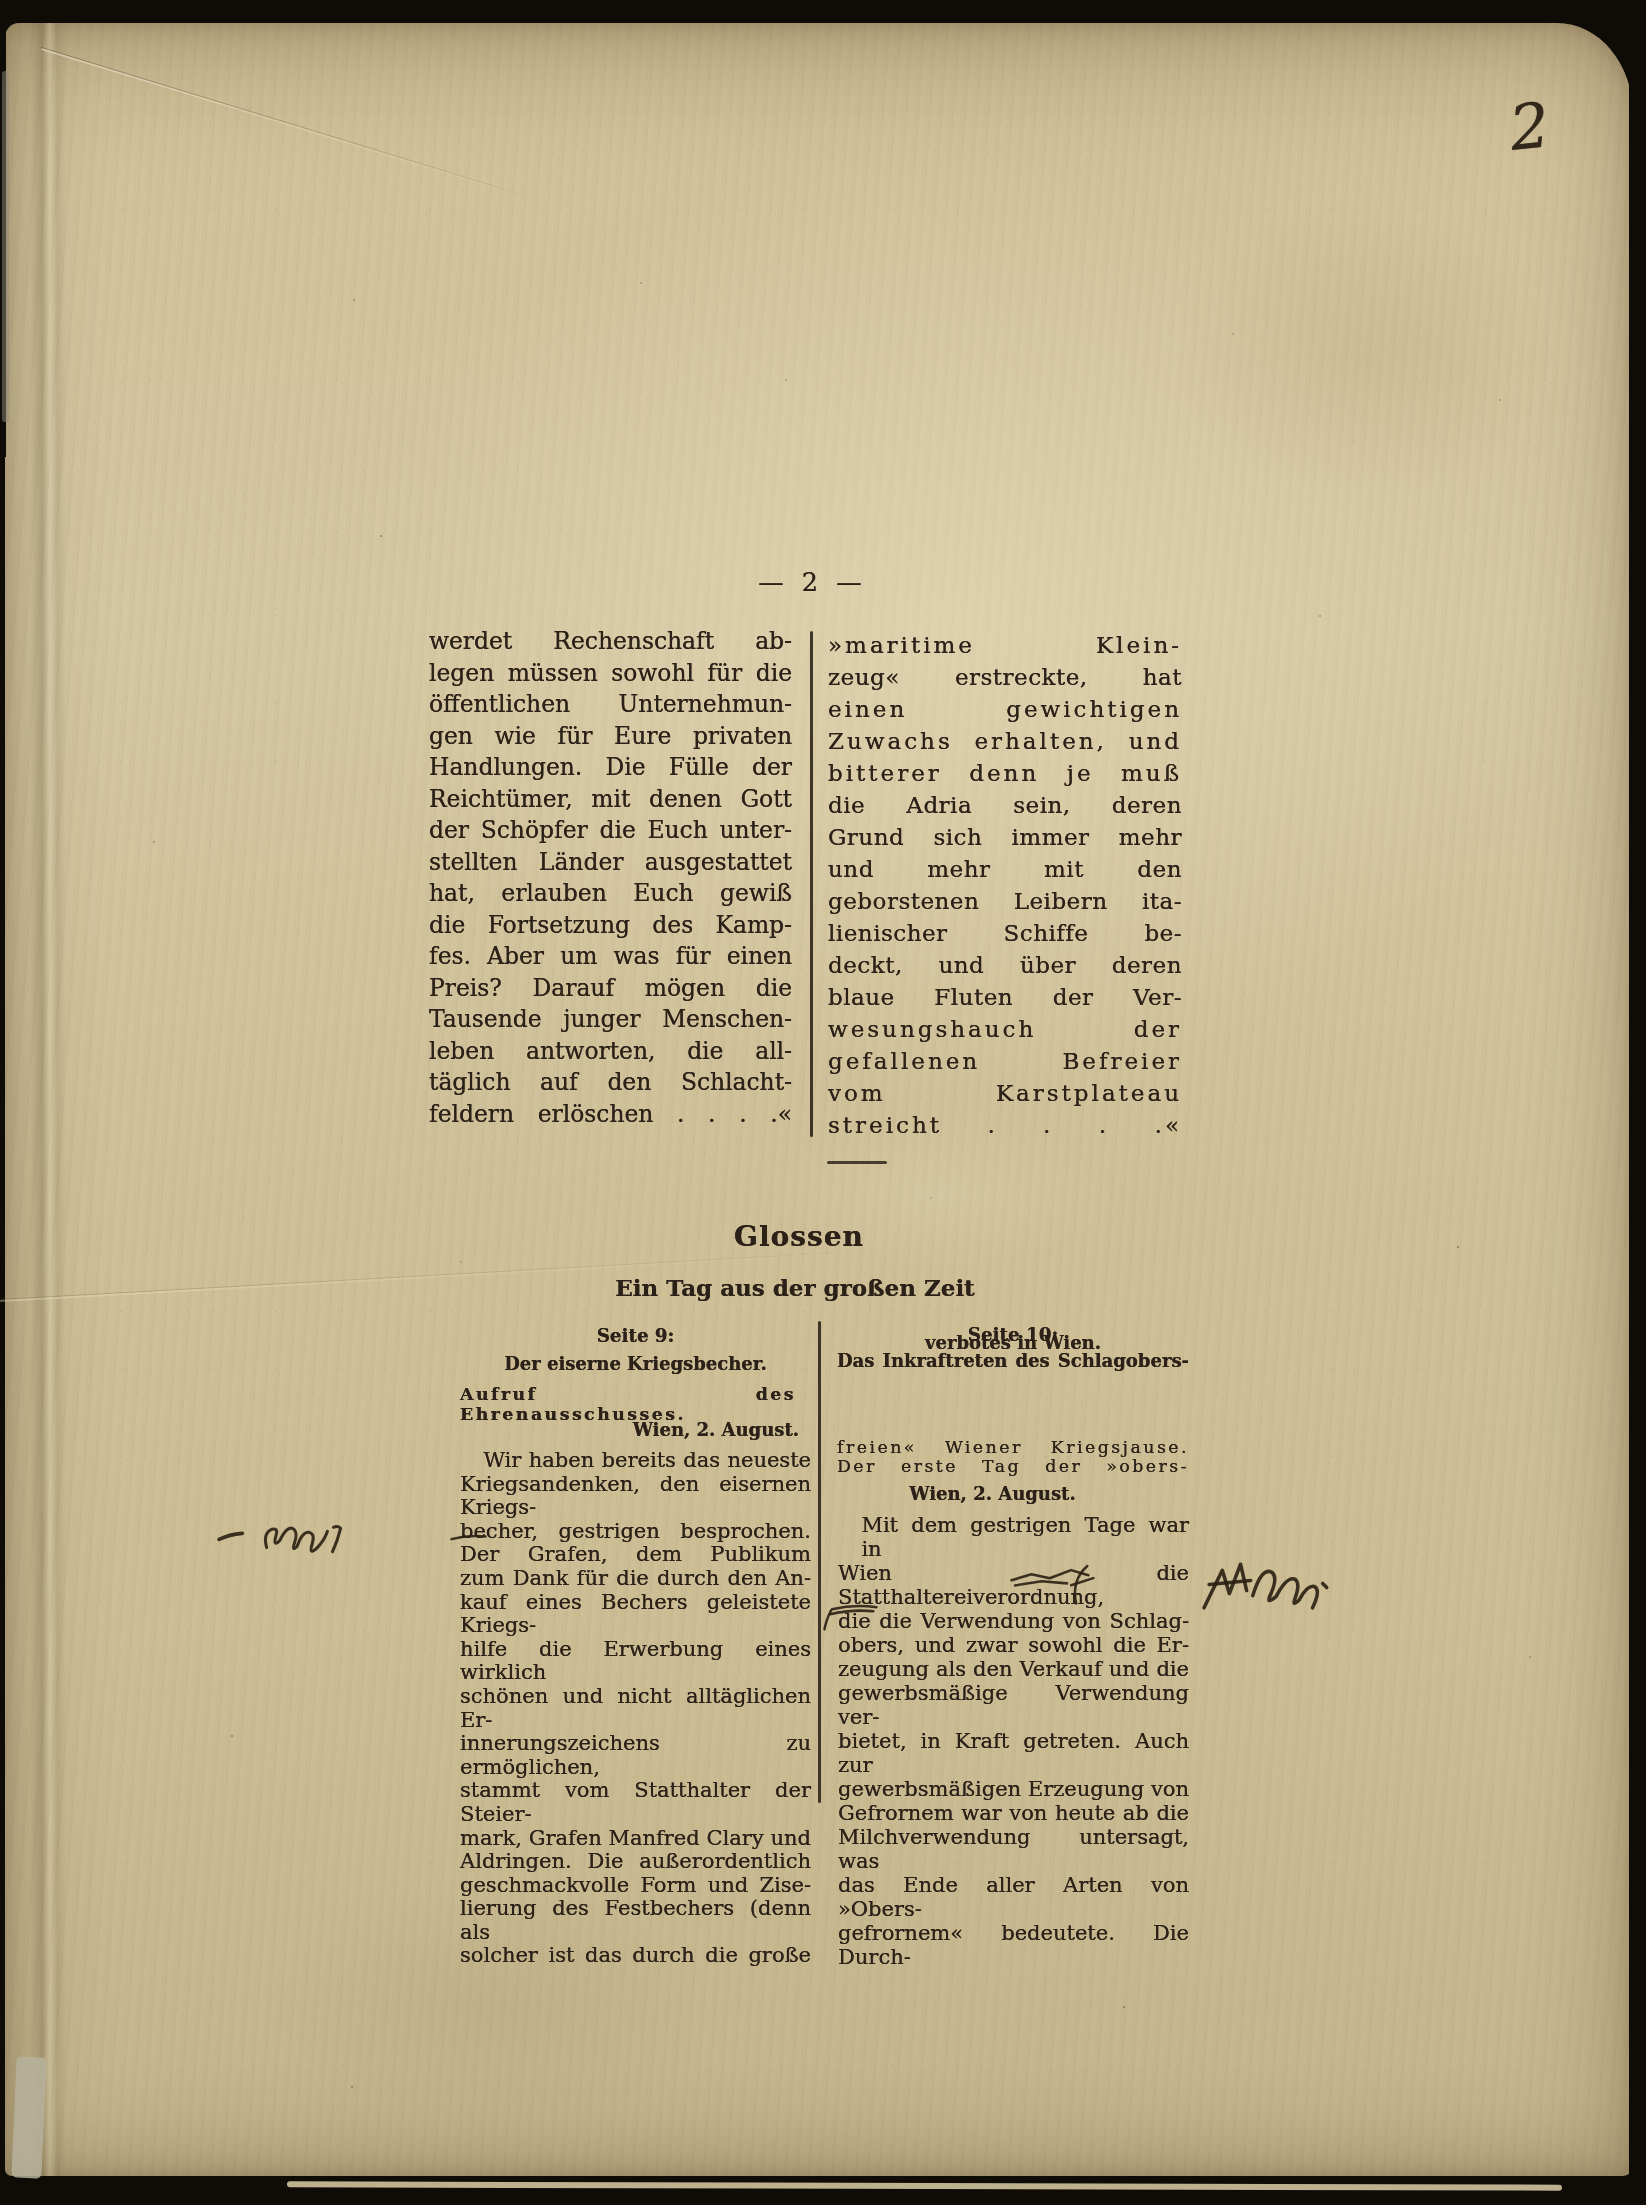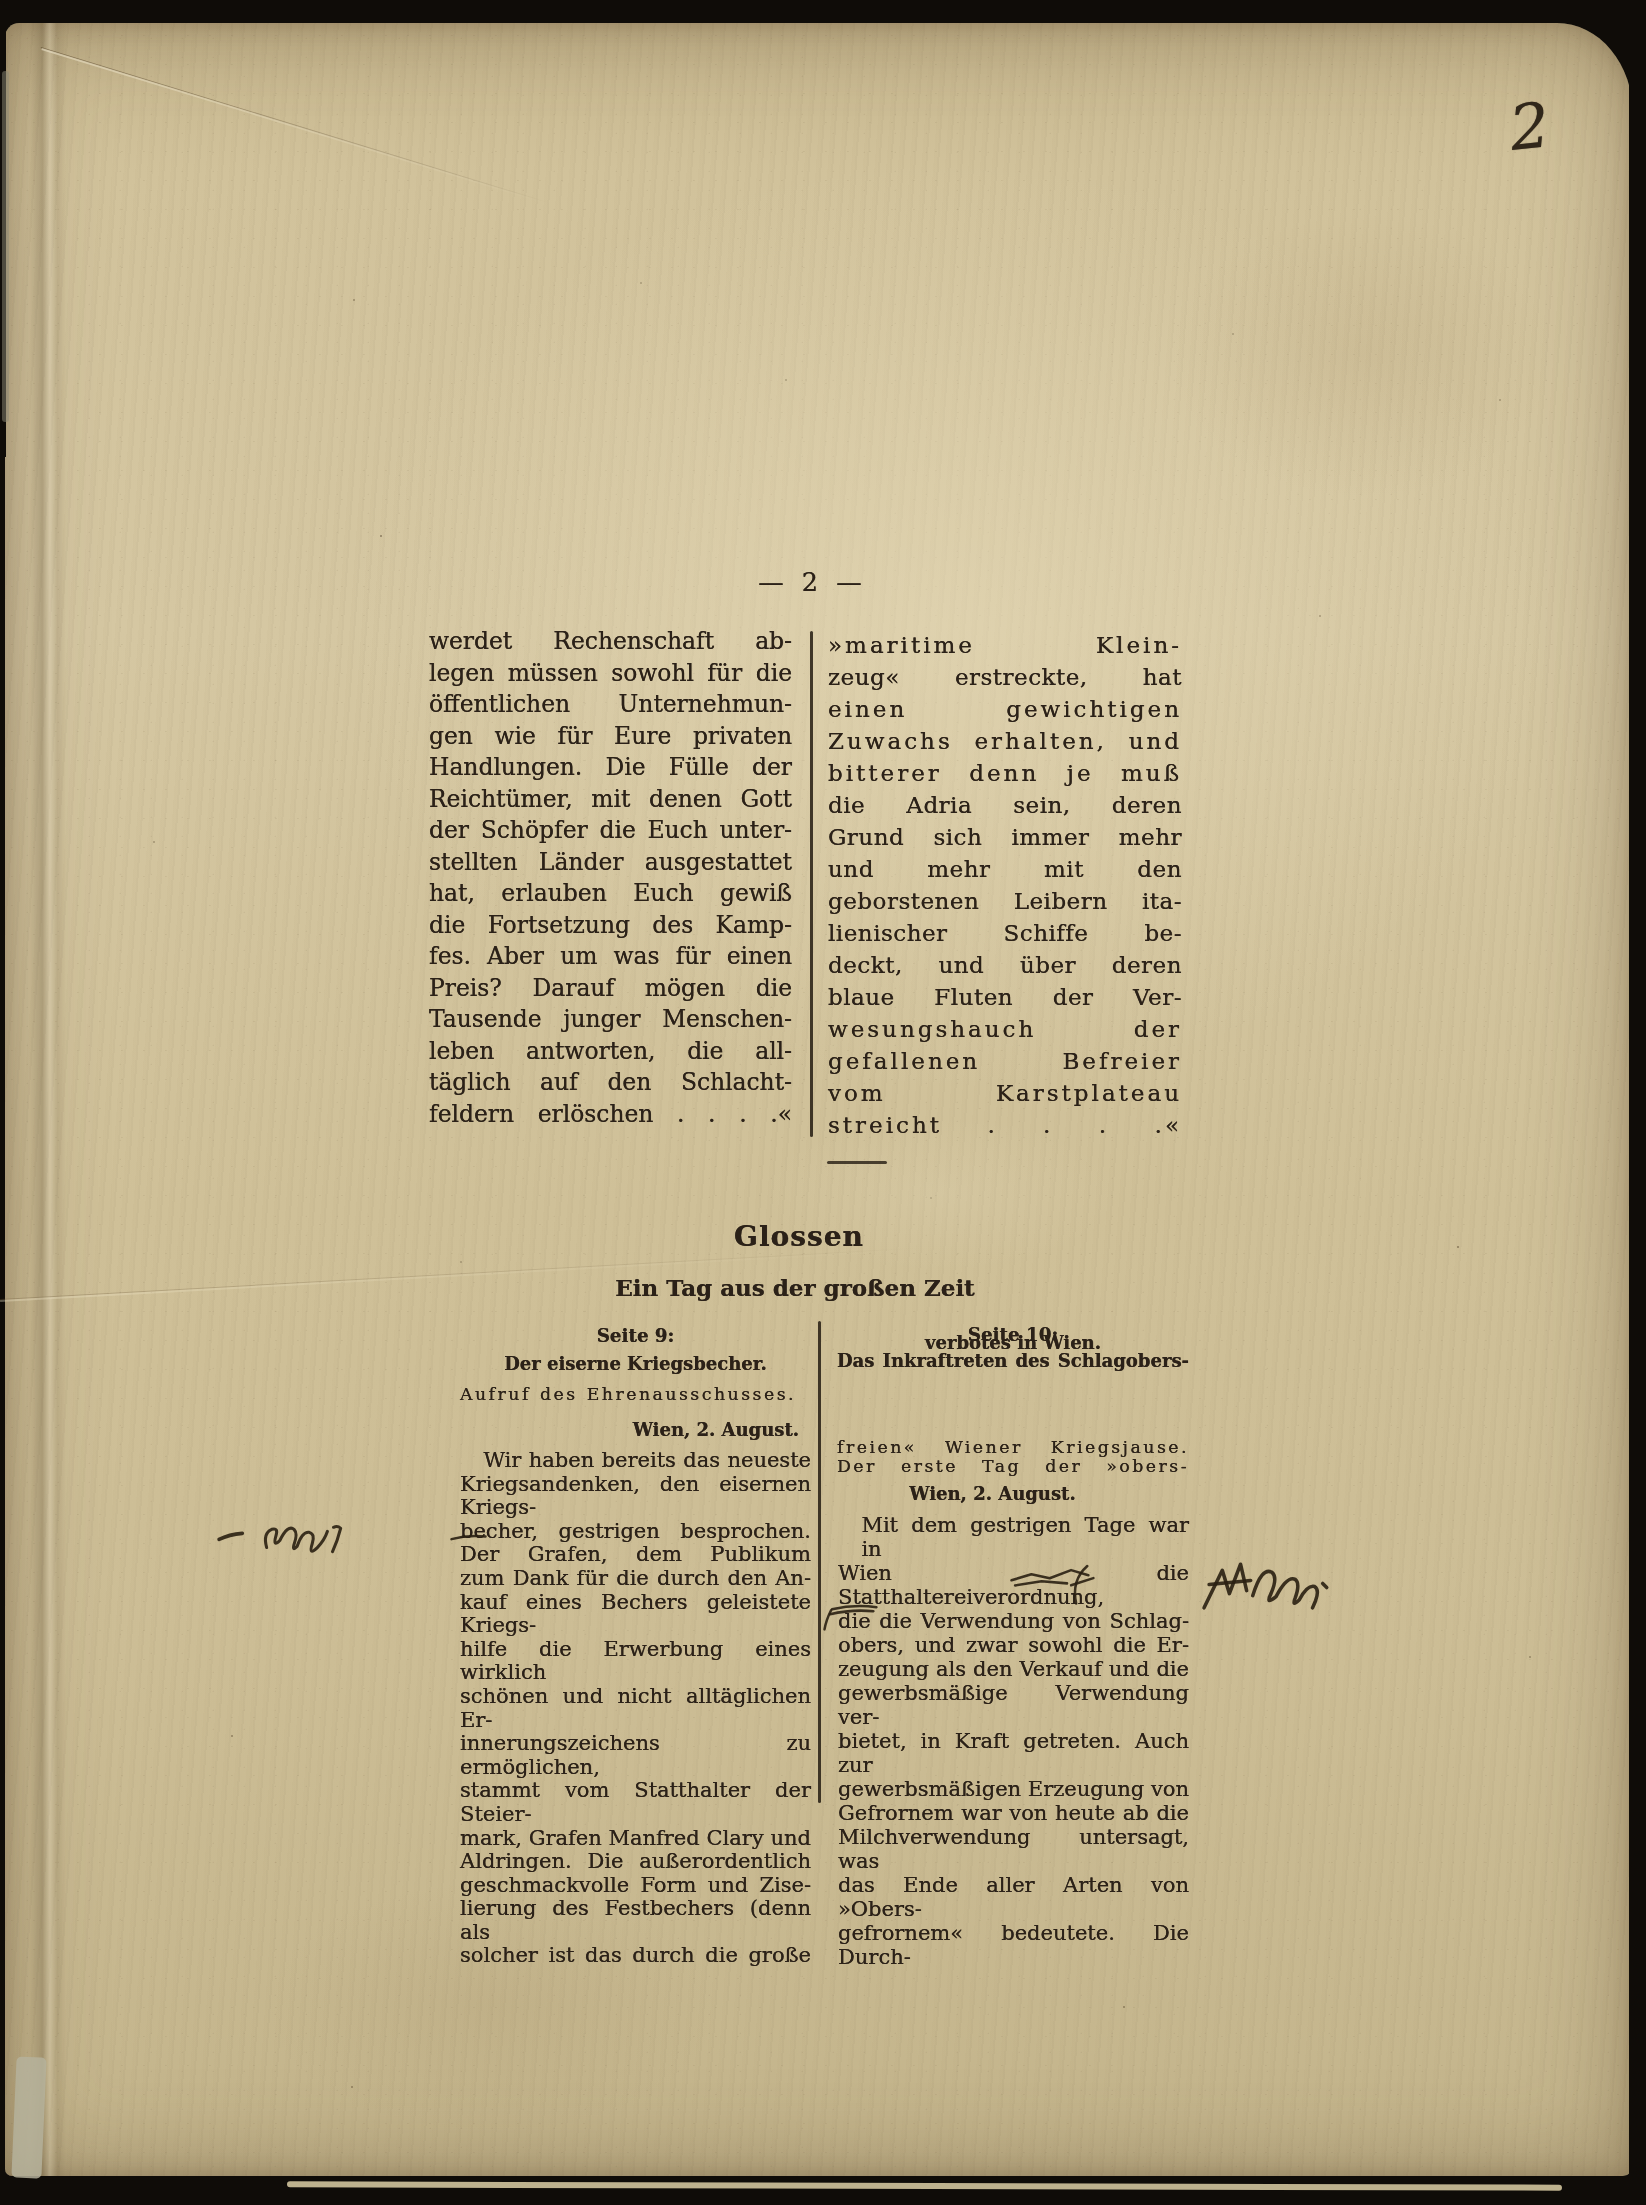--- a/index.html
+++ b/index.html
@@ -139,21 +139,21 @@
       <div class="tline">vom Karstplateau</div>
       <div class="tline">streicht . . . .«</div>
     </div>
   <div id="end-rule"></div>
 
   <div class="print" id="glossen-title">Glossen</div>
   <div class="print" id="glossen-subtitle">Ein Tag aus der großen Zeit</div>
 
   <div class="print sec-ref" style="left:460px;top:1325px;width:351px;">Seite 9:</div>
   <div class="print headline" style="left:460px;top:1353px;width:351px;text-align:center;">Der eiserne Kriegsbecher.</div>
-  <div class="print gesperrt" style="left:460px;top:1384px;width:336px;">Aufruf des Ehrenausschusses.</div>
+  <div class="print gesperrt" style="left:460px;top:1384px;width:336px;font-weight:bold;">Aufruf des Ehrenausschusses.</div>
   <div class="print dateline" style="left:460px;top:1419px;width:339px;text-align:right;">Wien, 2. August.</div>
   <div class="print article-body" id="left-body">
       <div class="tline">Wir haben bereits das neueste</div>
       <div class="tline">Kriegsandenken, den eisernen Kriegs-</div>
       <div class="tline">becher, gestrigen besprochen.</div>
       <div class="tline">Der Grafen, dem Publikum</div>
       <div class="tline">zum Dank für die durch den An-</div>
       <div class="tline">kauf eines Bechers geleistete Kriegs-</div>
       <div class="tline">hilfe die Erwerbung eines wirklich</div>
       <div class="tline">schönen und nicht alltäglichen Er-</div>

